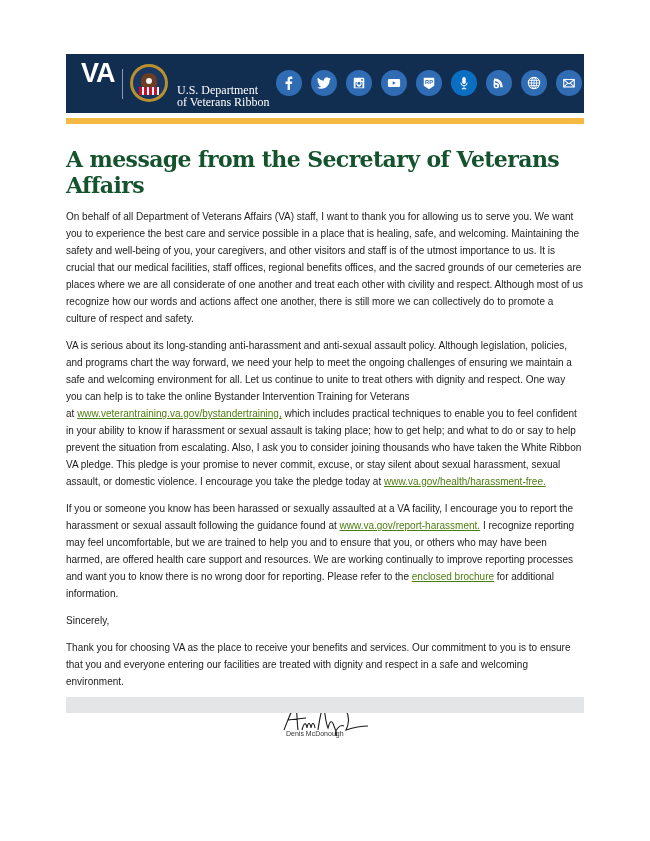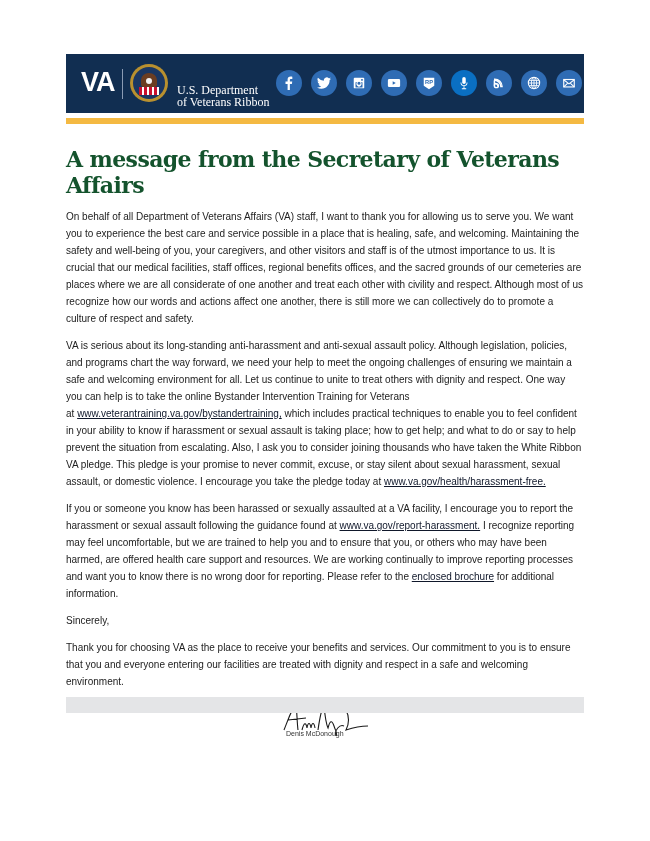--- a/index.html
+++ b/index.html
@@ -1,36 +1,36 @@
 <!DOCTYPE html>
 <html><head>
 <meta charset="utf-8">
 <style>
   html, body { margin:0; padding:0; background:#ffffff; }
   body { width:650px; height:841px; position:relative; font-family:"Liberation Sans", sans-serif; color:#222; }
   .page { position:absolute; left:66px; top:54px; width:518px; }
   .header { height:59px; background:#112e51; position:relative; }
-  .va-word { position:absolute; left:15px; top:14px; font:bold 27px "Liberation Sans", sans-serif; color:#fff; letter-spacing:-1px; line-height:29px; }
+  .va-word { position:absolute; left:15px; top:5px; font:bold 27px "Liberation Sans", sans-serif; color:#fff; letter-spacing:-1px; line-height:29px; }
   .divider { position:absolute; left:56px; top:15px; width:1px; height:30px; background:#8a9bb3; }
   .seal { position:absolute; left:64px; top:10px; width:38px; height:38px; border-radius:50%; background:#b8902f; }
   .seal-inner { position:absolute; left:3px; top:3px; width:32px; height:32px; border-radius:50%; background:#1a3763; overflow:hidden; }
   .seal-eagle { position:absolute; left:8px; top:6px; width:16px; height:14px; background:#6b3d22; border-radius:50% 50% 20% 20%; }
   .seal-head { position:absolute; left:13px; top:11px; width:6px; height:6px; border-radius:50%; background:#f2f2f2; }
   .seal-flag { position:absolute; left:6px; top:20px; width:20px; height:8px; background:repeating-linear-gradient(90deg,#c8102e 0 3px,#fff 3px 5px); }
   .dept { position:absolute; left:111px; top:30px; color:#fff; font:12px "Liberation Serif", serif; line-height:12px; }
   .icons { position:absolute; left:210px; top:16px; display:flex; gap:9px; }
   .icon { width:26px; height:26px; border-radius:50%; background:#2f6cb4; color:#fff; display:flex; align-items:center; justify-content:center; font:bold 12px "Liberation Sans", sans-serif; cursor:pointer; }
   .icon.active { background:#0a6fc2; }
   .icon svg { width:14px; height:14px; fill:#fff; }
   .white-gap { height:5px; background:#fff; }
   .gold { height:6px; background:#f4b942; }
   h1 { margin:22px 0 0 0; font:bold 22px "DejaVu Serif", serif; color:#14532d; letter-spacing:-0.6px; line-height:26px; }
   .salutation { margin:5px 0 0 0; font-size:12px; line-height:14px; }
   p { margin:10px 0 0 0; font-size:10px; line-height:17px; }
-  a { color:#0f172a; text-decoration:underline; }
+  a { color:#4d7c0f; text-decoration:underline; }
   .sig-wrap { position:relative; height:60px; margin-top:8px; }
   .sig { position:absolute; left:214px; top:2px; width:90px; height:36px; }
   .sig-name { position:absolute; left:220px; top:32px; font-size:7px; color:#333; }
   .footer-bar { position:absolute; left:66px; top:697px; width:518px; height:16px; background:#e4e5e7; }
 </style>
 </head>
 <body>
 
 <div class="page">
   <div class="header">

